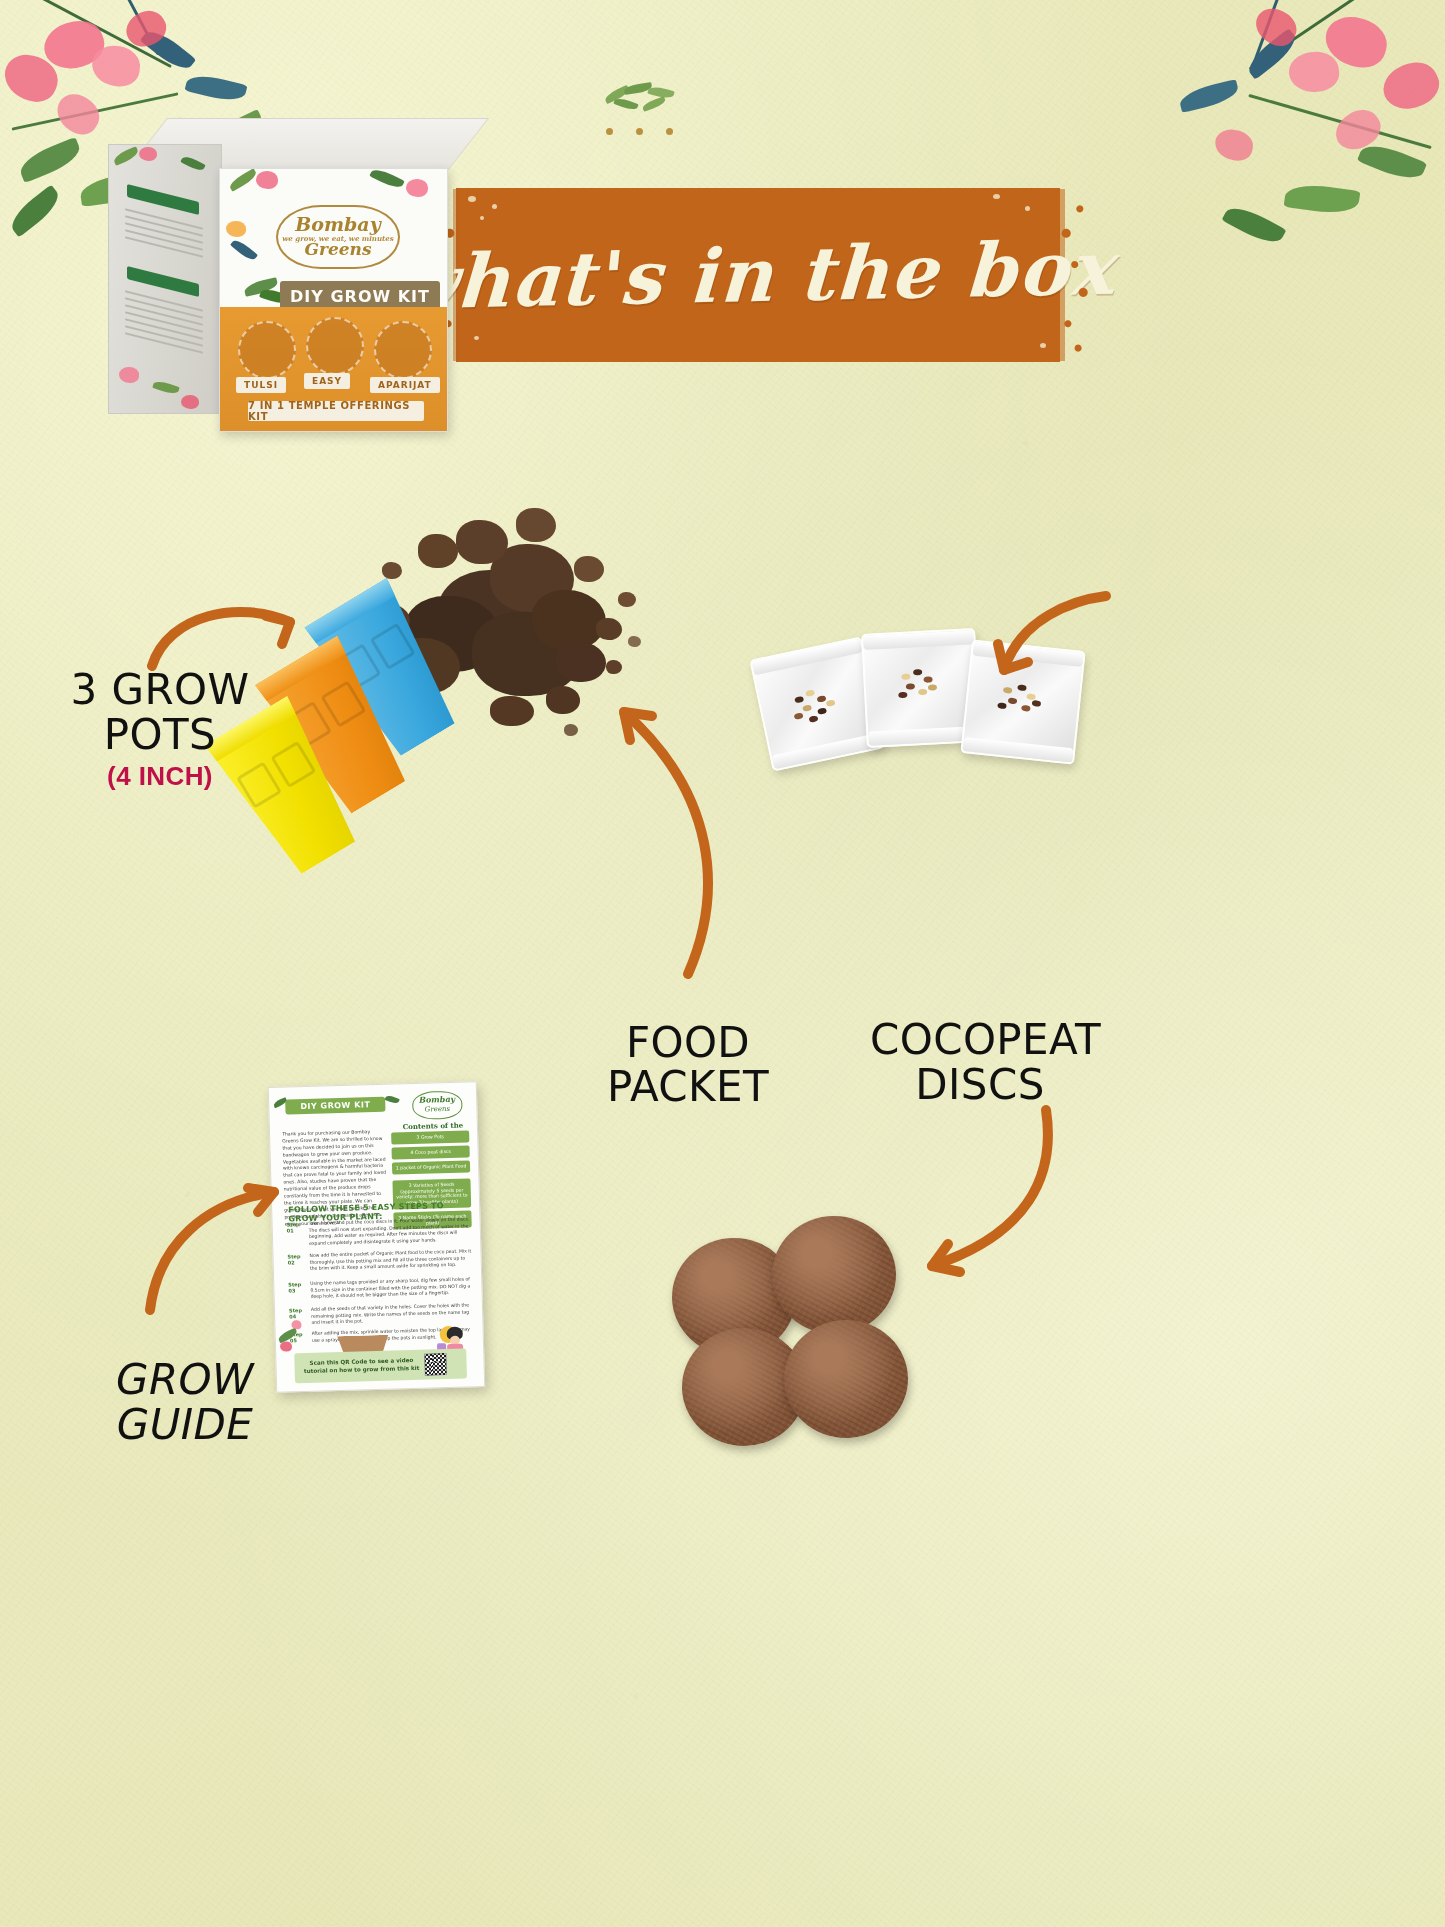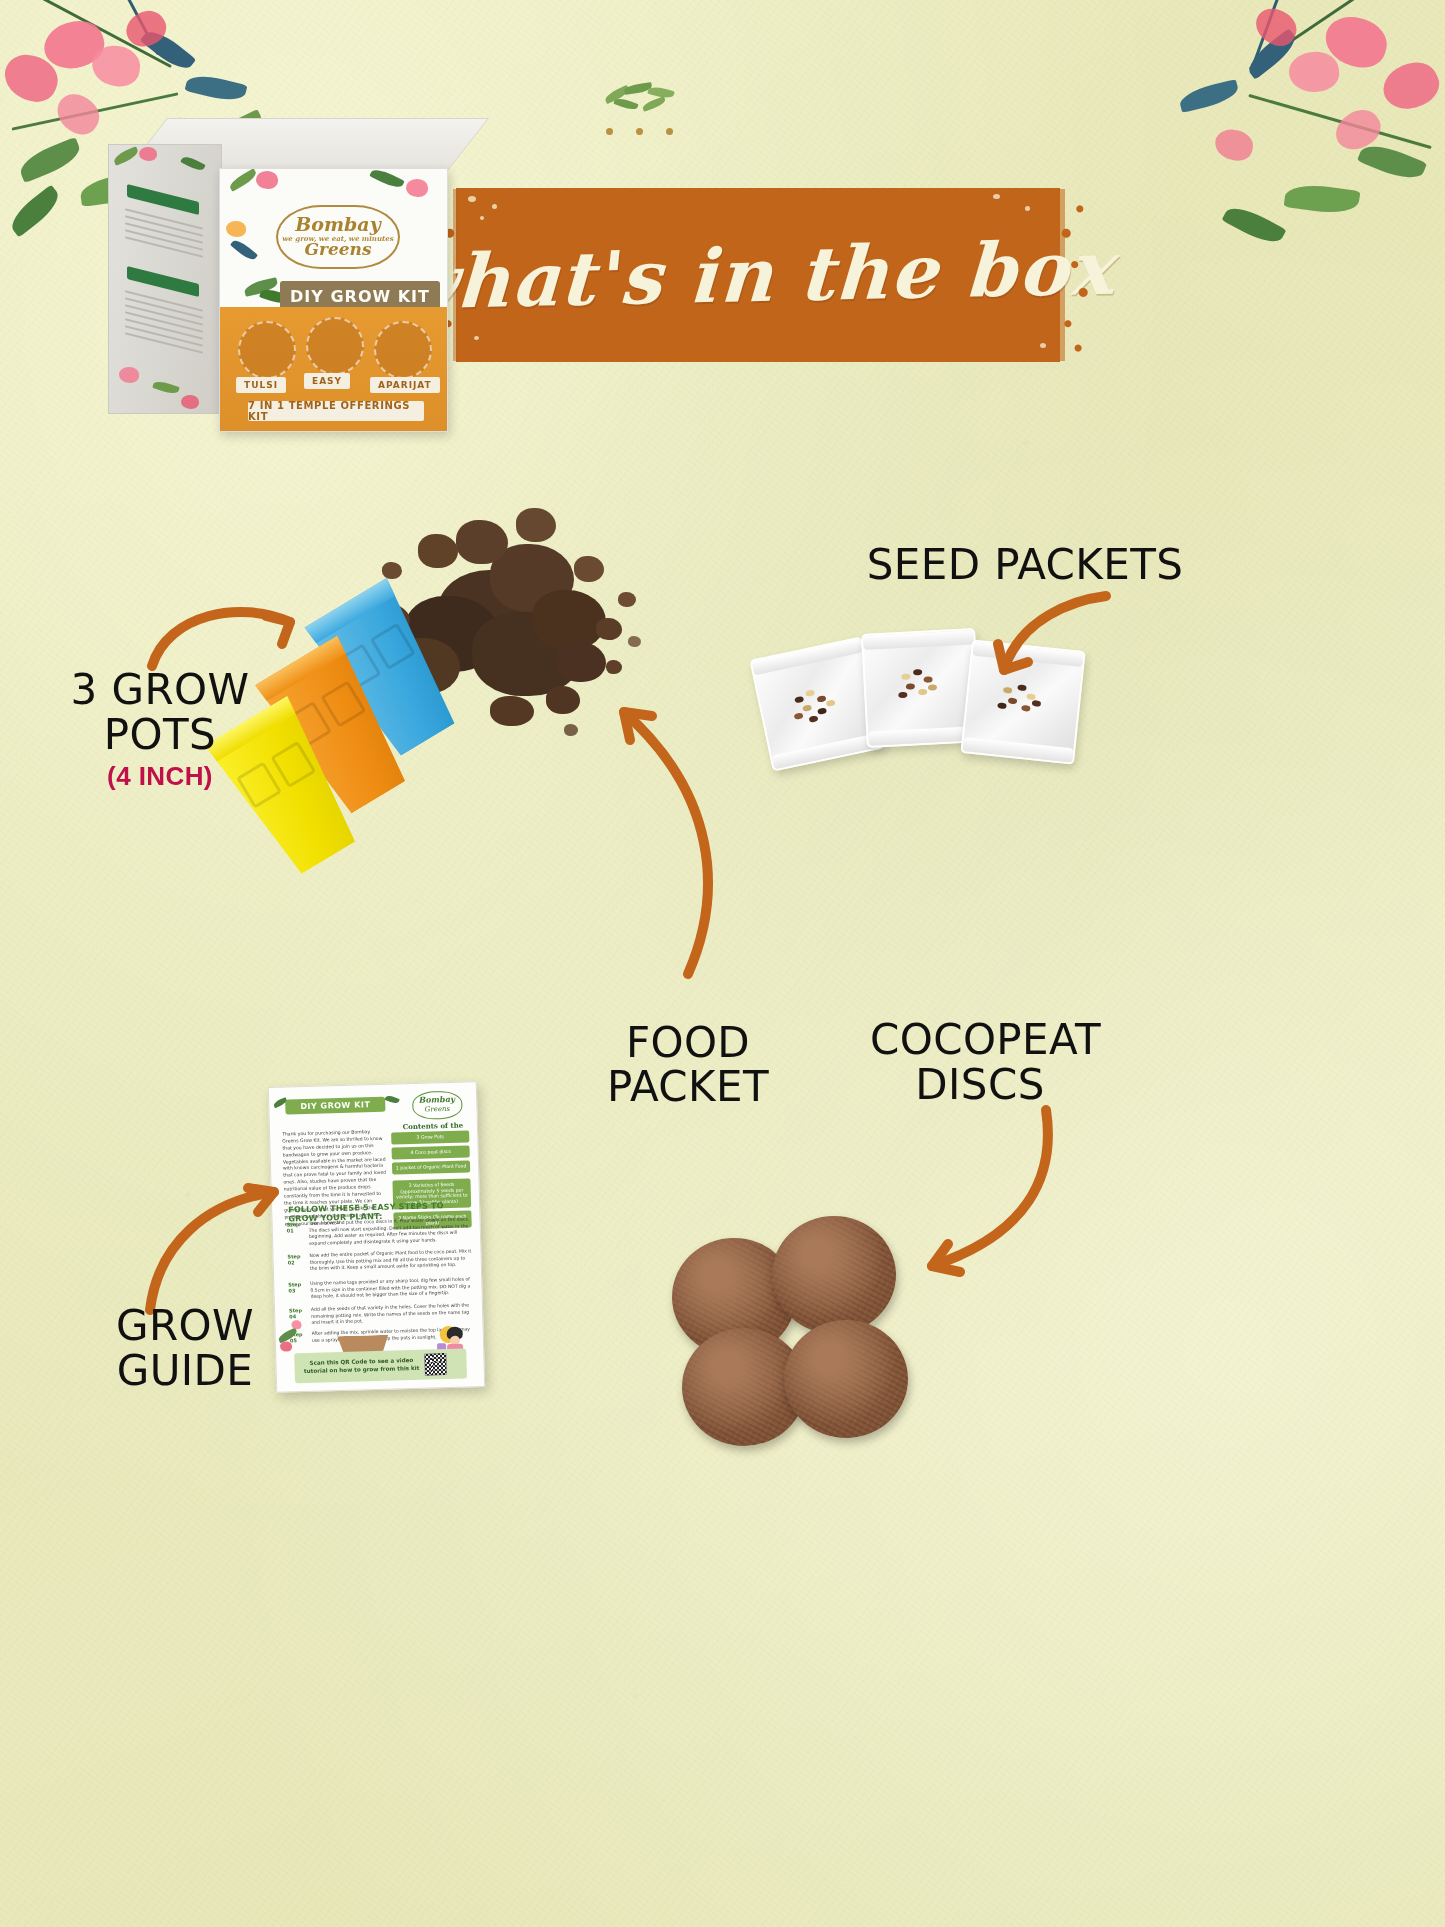--- a/index.html
+++ b/index.html
@@ -552,29 +552,28 @@
 </div>
 
 <div class="label" style="left:50px;top:668px;width:220px;">
   <span>3 GROW</span><br>
   <span>POTS</span>
   <span class="sub">(4 INCH)</span>
 </div>
 
 <div class="label" style="left:855px;top:498px;width:340px;">
   <br>
-  <span>SEED PACKETS</span>
 </div>
 
 <div class="label" style="left:538px;top:976px;width:300px;">
   <br>
   <span>FOOD PACKET</span>
 </div>
 
 <div class="label" style="left:870px;top:1018px;width:220px;">
   <span>COCOPEAT</span><br>
   <span>DISCS</span>
 </div>
 
-<div class="label" style="left:95px;top:1304px;width:180px;">
+<div class="label" style="left:95px;top:1358px;width:180px;font-style:italic;">
   <span>GROW</span><br>
   <span>GUIDE</span>
 </div>
 
 </body></html>

